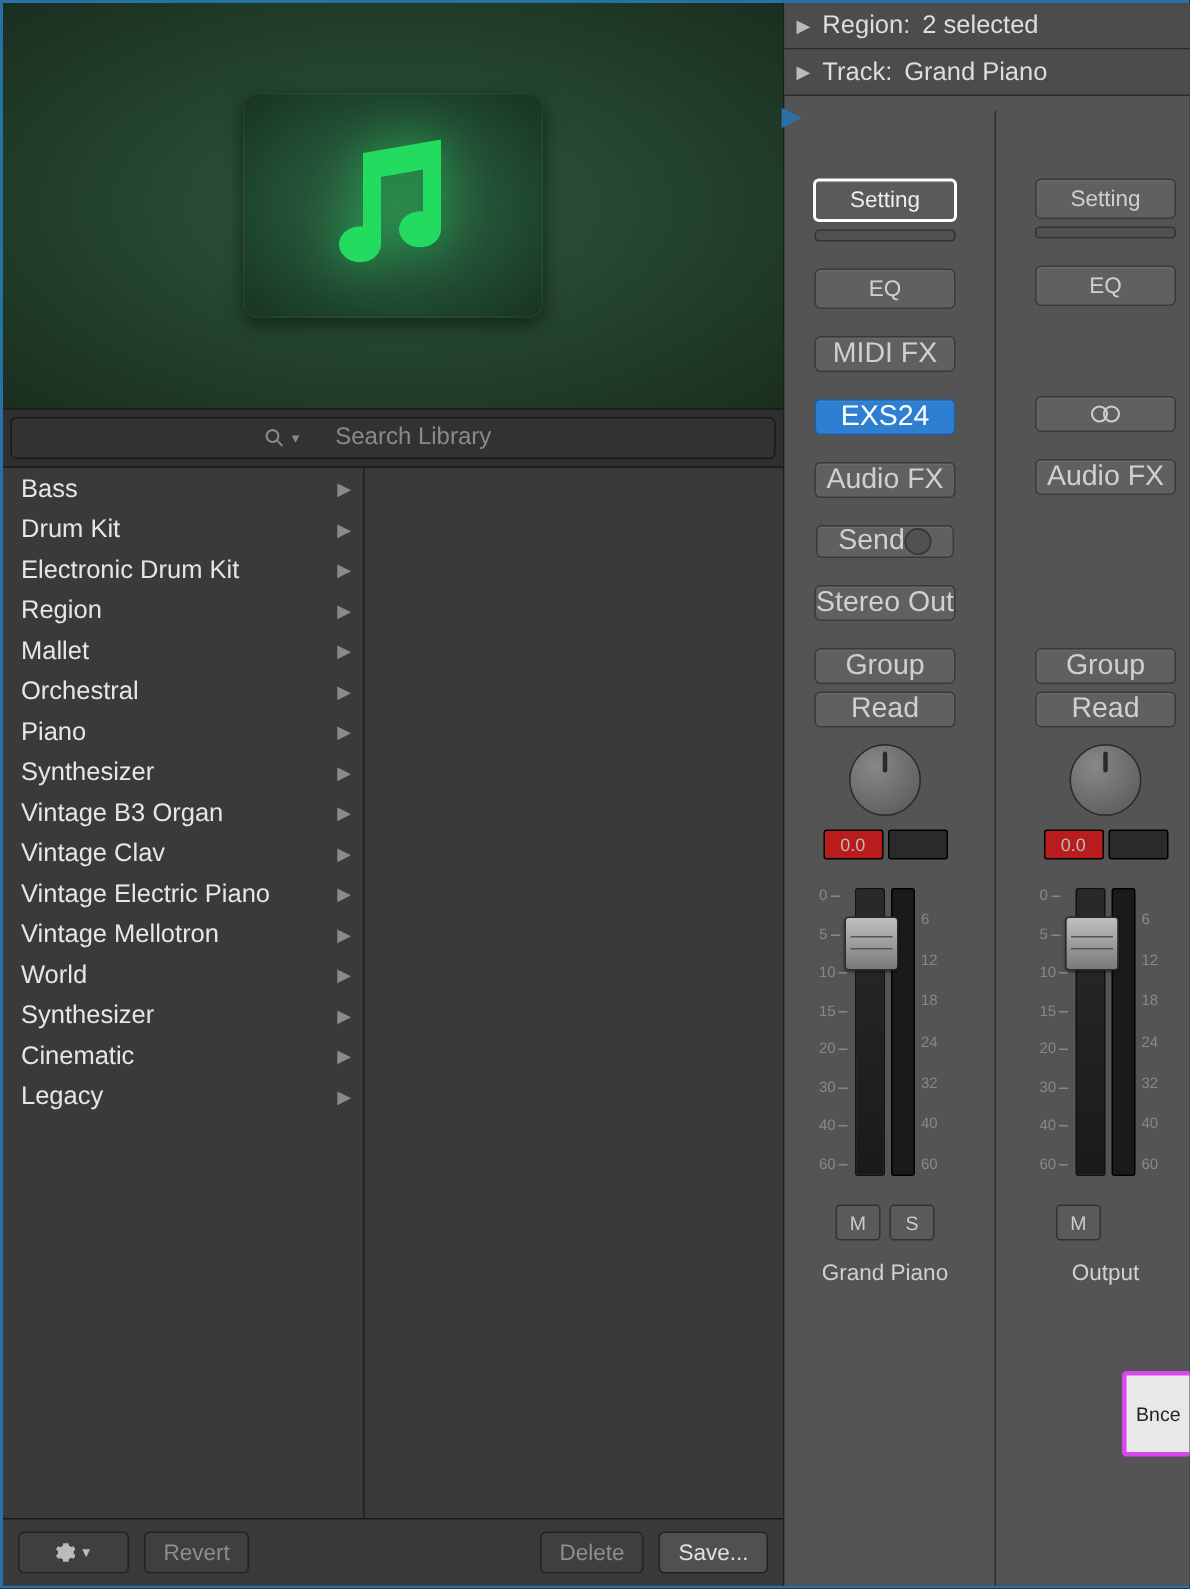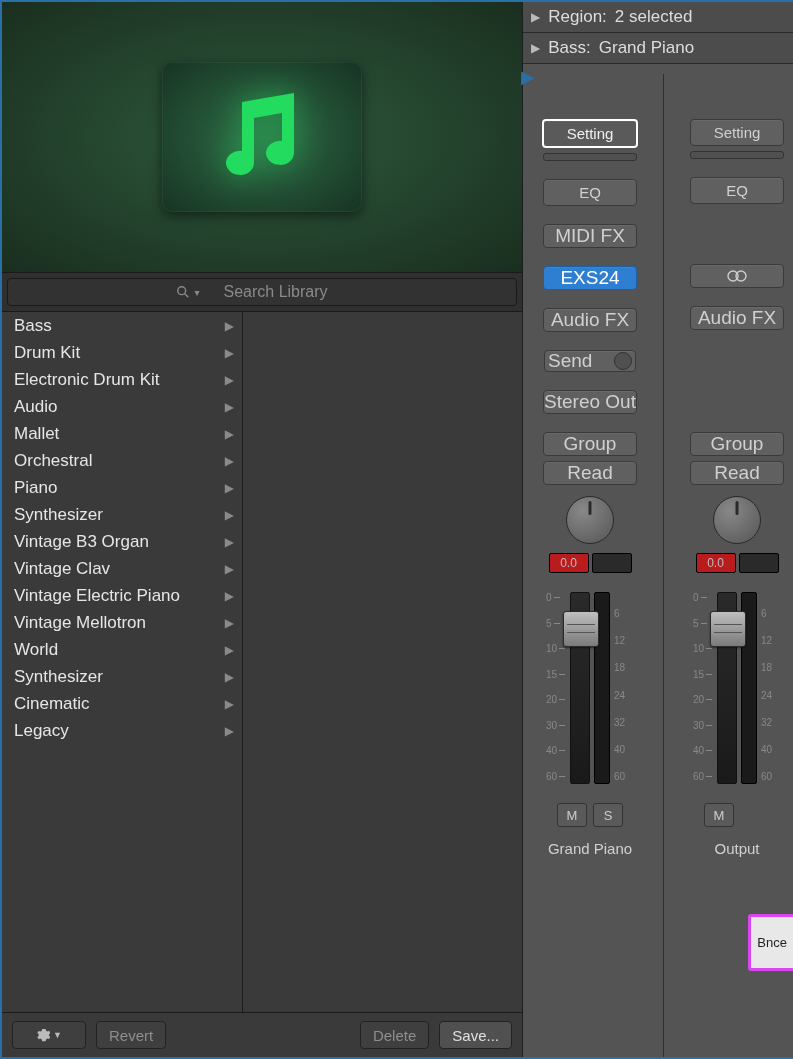--- a/index.html
+++ b/index.html
@@ -28,21 +28,21 @@
   .inspector{flex:1;display:flex;flex-direction:column;background:#545454}
   .insp-head{height:30px;display:flex;align-items:center;gap:8px;padding:0 8px;border-bottom:1px solid #2a2a2a;background:#4c4c4c;color:#ddd;font-size:17px}
   .disc{color:#bbb;font-size:12px}
   .strips{flex:1;display:flex;padding:10px 8px 0 8px;gap:14px;position:relative}
   .tri-ptr{position:absolute;left:-2px;top:2px;color:#2a6fa6;font-size:18px}
   .strip{flex:0 0 118px;display:flex;flex-direction:column;align-items:center;gap:5px}
   .slot{width:92px;height:22px;border-radius:4px;background:#606060;border:1px solid #3a3a3a;color:#d0d0d0;font-size:19px;display:flex;align-items:center;justify-content:center;box-shadow:inset 0 1px 0 rgba(255,255,255,.06)}
   .slot.thick{height:25px;font-size:15px}
   .slot.selected{border:2px solid #fff;background:#5a5a5a;color:#eee}
   .slot.blue{background:#2e7fd1;border-color:#1d5fa1;color:#fff}
-  .slot.sendrow{justify-content:space-between;padding:0 3px;width:92px;box-sizing:border-box}
+  .slot.sendrow{padding:0 3px;width:92px;box-sizing:border-box}
   .sendcircle{width:16px;height:16px;border-radius:50%;background:#505050;border:1px solid #333}
   .gap{height:8px}
   .gap2{height:40px}
   .knob{width:46px;height:46px;border-radius:50%;background:radial-gradient(circle at 35% 30%,#888,#555);border:1px solid #2a2a2a;position:relative;margin-top:6px}
   .knob::after{content:"";position:absolute;left:50%;top:4px;width:3px;height:14px;background:#2a2a2a;transform:translateX(-50%);border-radius:2px}
   .num-row{display:flex;gap:3px;margin-top:4px}
   .numbox{width:38px;height:18px;background:#b91c1c;border:1px solid #000;color:#bdbdbd;font-size:12px;display:flex;align-items:center;justify-content:center;border-radius:2px}
   .numbox.empty{background:#2a2a2a}
   .fader-area{display:flex;gap:4px;margin-top:14px;height:198px;align-items:flex-start}
   .scale{width:20px;display:flex;flex-direction:column;justify-content:space-between;height:190px;color:#888;font-size:10px;text-align:right}
@@ -92,21 +92,21 @@
           </div>
           <div class="lib-item">
             <span>Drum Kit</span>
             <span class="chev">▶</span>
           </div>
           <div class="lib-item">
             <span>Electronic Drum Kit</span>
             <span class="chev">▶</span>
           </div>
           <div class="lib-item">
-            <span>Audio</span>
+            <span>Region</span>
             <span class="chev">▶</span>
           </div>
           <div class="lib-item">
             <span>Mallet</span>
             <span class="chev">▶</span>
           </div>
           <div class="lib-item">
             <span>Orchestral</span>
             <span class="chev">▶</span>
           </div>
@@ -168,21 +168,21 @@
   </div>
 
   <div class="inspector">
     <div class="insp-head">
       <span class="disc">▶</span>
       <span>Region:</span>
       <span>2 selected</span>
     </div>
     <div class="insp-head">
       <span class="disc">▶</span>
-      <span>Bass:</span>
+      <span>Track:</span>
       <span>Grand Piano</span>
     </div>
 
     <div class="strips">
       <span class="tri-ptr">▶</span>
 
       <div class="strip">
         <div class="gap2"></div>
         <div class="slot thick selected">Setting</div>
         <div style="width:92px;height:6px;background:#505050;border-radius:3px;border:1px solid #333"></div>

